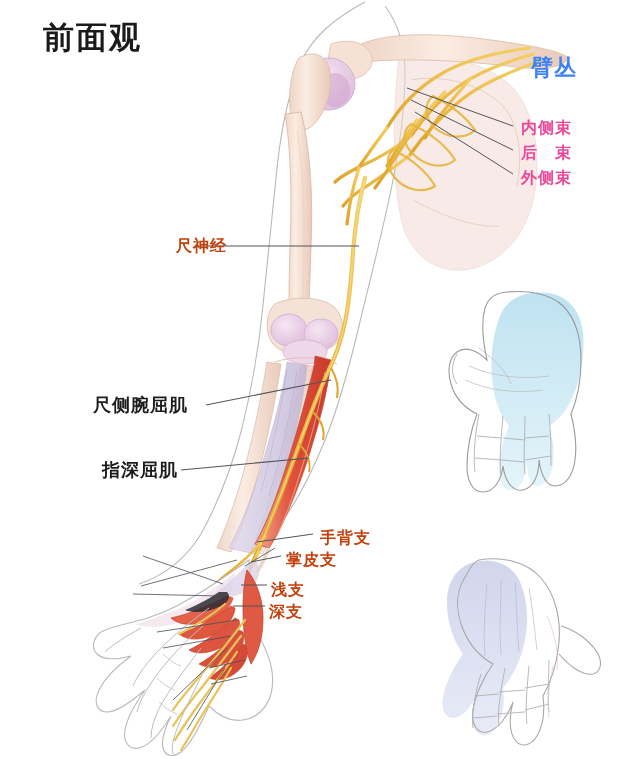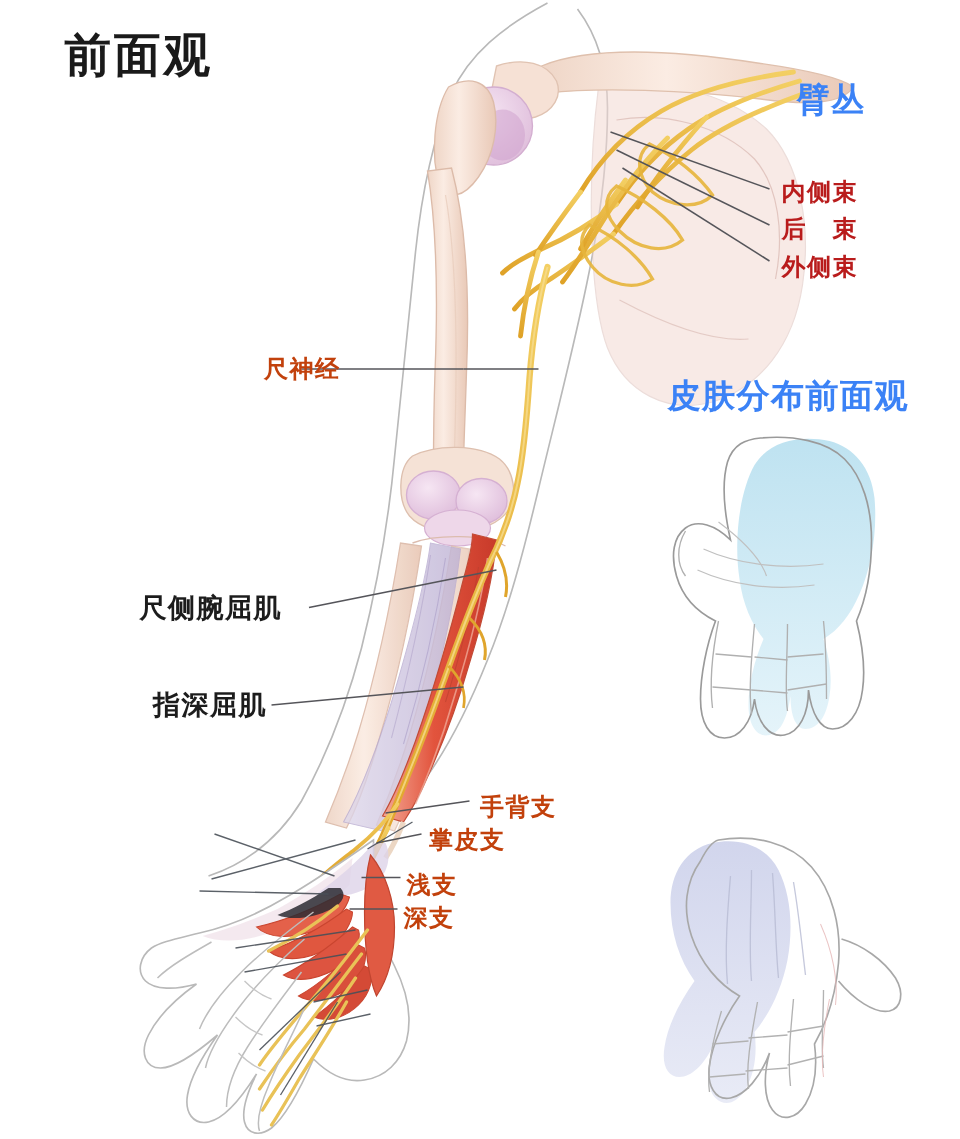--- a/index.html
+++ b/index.html
@@ -12,27 +12,27 @@
   svg.art{position:absolute;left:0;top:0;width:640px;height:759px;}
 
   .lbl{position:absolute;white-space:pre;line-height:1;}
   .lbl-title{
     font-size:31px;color:#1a1a1a;font-weight:700;letter-spacing:2px;
   }
   .lbl-head{
     font-size:22px;color:#3b82f6;font-weight:700;letter-spacing:1px;
   }
   .lbl-black{
-    font-size:18px;color:#1c1c1c;font-weight:700;letter-spacing:1px;font-family:Liberation Serif, serif;
+    font-size:18px;color:#1c1c1c;font-weight:700;letter-spacing:1px;
   }
   .lbl-red{
     font-size:16px;color:#c2410c;font-weight:700;letter-spacing:1px;
   }
   .lbl-cord{
-    font-size:16px;color:#b91c1c;font-weight:700;letter-spacing:1px;
+    font-size:16px;color:#ec4899;font-weight:700;letter-spacing:1px;
   }
 </style>
 </head>
 <body>
 
 <div class="stage">
 
   <svg class="art" viewBox="0 0 640 759">
     <defs>
       <linearGradient id="boneG" x1="0" y1="0" x2="1" y2="0">
@@ -373,15 +373,14 @@
   <div class="lbl lbl-red" style="left:163px;top:238px;">尺神经</div>
 
   <div class="lbl lbl-black" style="left:80px;top:396px;">尺侧腕屈肌</div>
   <div class="lbl lbl-black" style="left:89px;top:461px;">指深屈肌</div>
 
   <div class="lbl lbl-red" style="left:307px;top:530px;">手背支</div>
   <div class="lbl lbl-red" style="left:273px;top:552px;">掌皮支</div>
   <div class="lbl lbl-red" style="left:258px;top:582px;">浅支</div>
   <div class="lbl lbl-red" style="left:256px;top:604px;">深支</div>
 
-  <div class="lbl lbl-head" style="left:432px;top:254px;">皮肤分布前面观</div>
 
 </div>
 
 </body></html>

